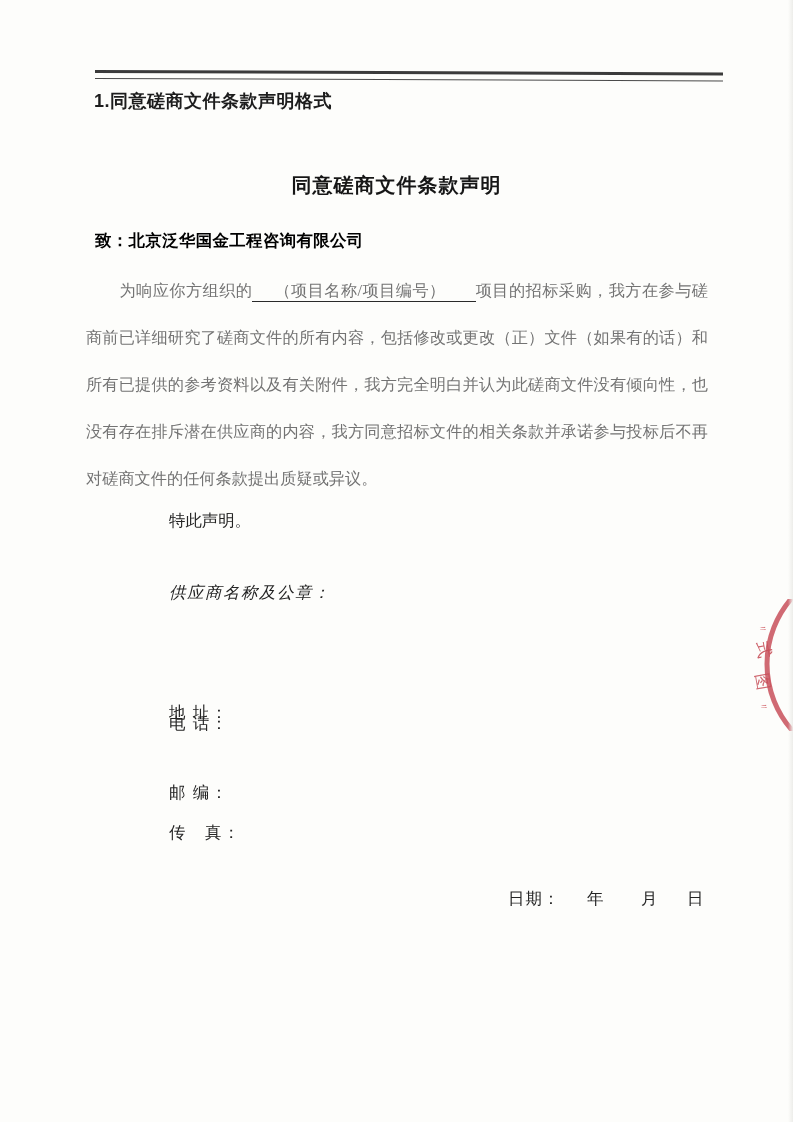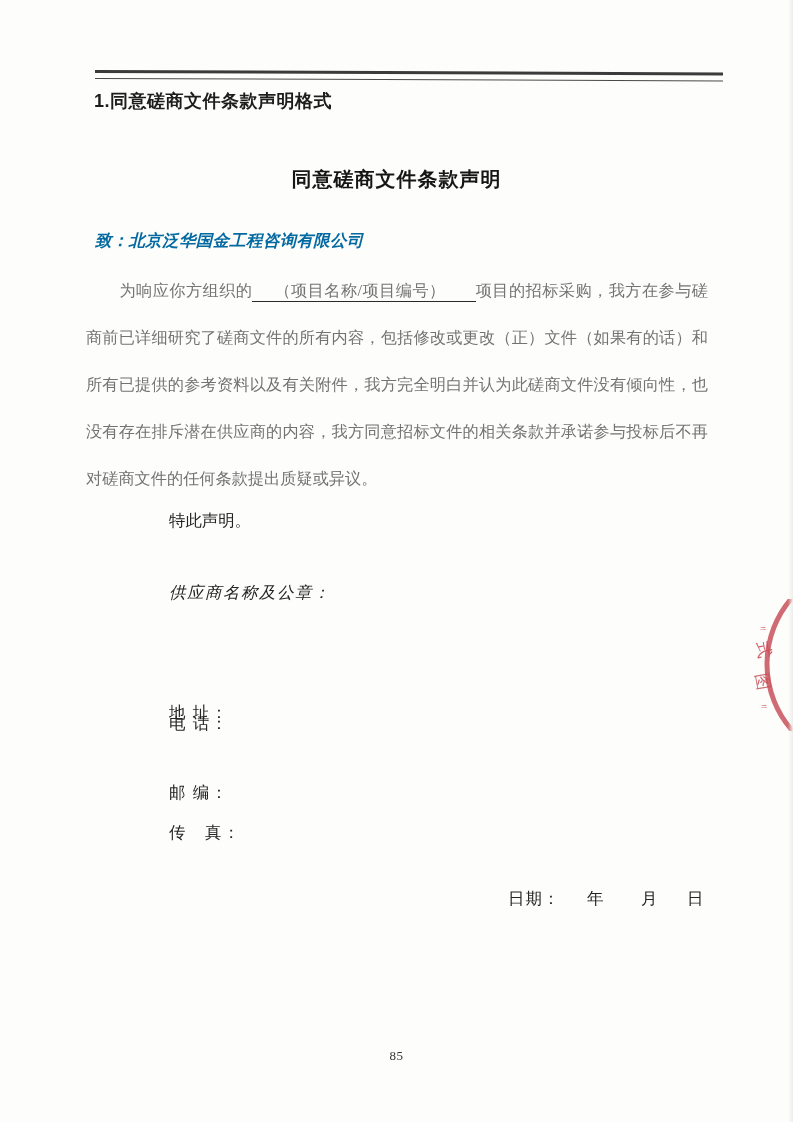--- a/index.html
+++ b/index.html
@@ -20,26 +20,26 @@
     transform:rotate(0.22deg);transform-origin:left center;
   }
 
   .heiti{font-family:"Liberation Sans","DejaVu Sans",sans-serif;}
 
   .section-heading{
     position:absolute;left:94px;top:89px;
     font-size:18px;font-weight:700;letter-spacing:0.5px;color:#1d1d1d;
   }
   .doc-title{
-    position:absolute;left:0;top:166px;width:100%;text-align:center;
+    position:absolute;left:0;top:172px;width:100%;text-align:center;
     font-size:20px;font-weight:700;letter-spacing:1px;color:#161616;
   }
   .addressee{
     position:absolute;left:95px;top:230px;
-    font-size:16.4px;font-weight:700;letter-spacing:0.4px;color:#0369a1;font-style:italic;
+    font-size:16.4px;font-weight:700;letter-spacing:0.4px;color:#000000;
   }
 
   .paragraph{
     position:absolute;left:86px;top:268px;width:622px;
     font-size:16.2px;color:#737373;
   }
   .p-line{
     height:47px;line-height:47px;
     text-align:justify;text-align-last:justify;
     overflow:hidden;white-space:nowrap;
@@ -106,21 +106,20 @@
   <div class="flow-label ls" style="top:783px;">邮  编：</div>
   <div class="flow-label ls" style="top:823px;">传　真：</div>
 
   <div class="date-line">
     <span class="date-label">日期：</span>
     <span class="date-year">年</span>
     <span class="date-month">月</span>
     <span class="date-day">日</span>
   </div>
 
-  <div class="page-number">85</div>
 
   <div class="seal">
     <svg width="44" height="132" viewBox="0 0 44 132">
       <circle cx="118" cy="65" r="100" fill="none" stroke="#c8505a" stroke-width="5" opacity="0.85"></circle>
       <text x="8" y="34" font-size="11" fill="#cf5a62" opacity="0.8" transform="rotate(78 14 30)">〃</text>
       <text x="7" y="56" font-size="17" fill="#c8505a" opacity="0.9" transform="rotate(80 15 50)">式</text>
       <text x="6" y="88" font-size="17" fill="#c8505a" opacity="0.85" transform="rotate(80 14 82)">图</text>
       <text x="9" y="112" font-size="11" fill="#cf5a62" opacity="0.8" transform="rotate(78 15 108)">〃</text>
     </svg>
   </div>

